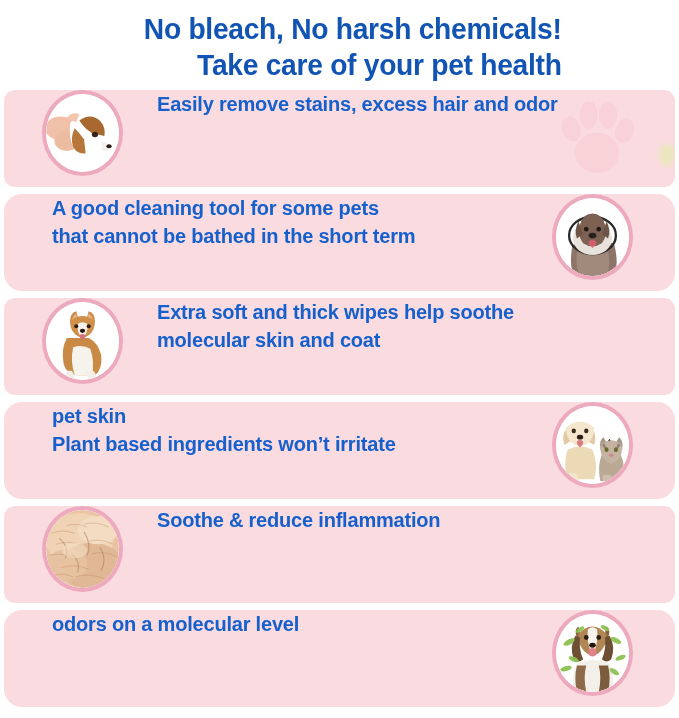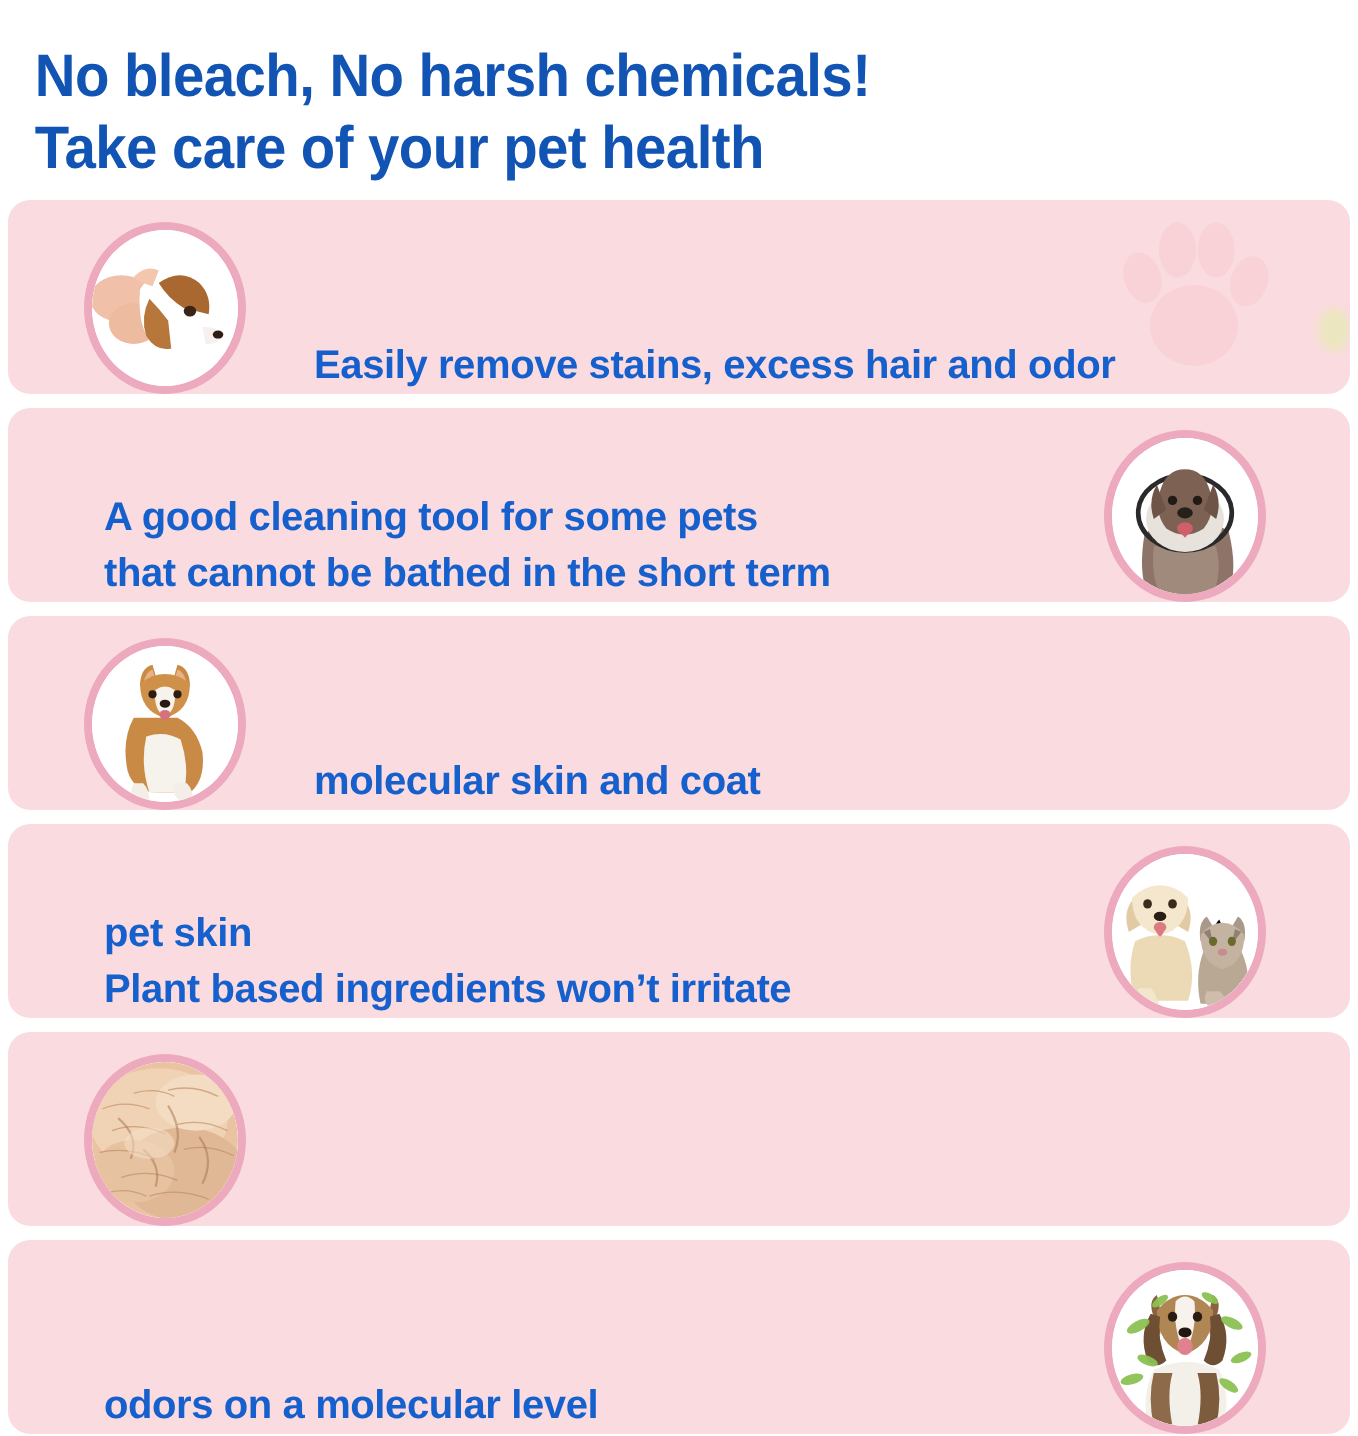--- a/index.html
+++ b/index.html
@@ -11,22 +11,22 @@
     width: 679px;
     height: 718px;
     font-family: "Liberation Sans", sans-serif;
     overflow: hidden;
     position: relative;
   }
 
   
   .header {
     width: 579px;
-    padding-top: 21px;
-    text-align: left;
+    padding-top: 11px;
+    text-align: right;
     background: #ffffff;
   }
   .header-line {
     color: #1254b4;
     font-family: "Liberation Sans", sans-serif;
     font-weight: bold;
     font-size: 30px;
     line-height: 36px;
     letter-spacing: -0.3px;
     white-space: nowrap;
@@ -40,25 +40,25 @@
     padding: 0 4px;
     margin-top: 7px;
   }
   .row {
     position: relative;
     height: 97px;
     background: #fadbe0;
     border-radius: 11px;
     margin-bottom: 7px;
     display: flex;
-    align-items: flex-end;
+    align-items: flex-start;
     overflow: hidden;
   }
   .row.img-left { flex-direction: row; }
-  .row.img-right { flex-direction: row-reverse; }
+  .row.img-right { flex-direction: row-reverse; border-radius: 18px; }
 
   
   .paw-watermark {
     position: absolute;
     right: 30px;
     top: 2px;
     width: 96px;
     height: 92px;
     opacity: 0.45;
     pointer-events: none;
@@ -199,20 +199,21 @@
             <path d="M44 28 Q50 24 56 28 Q58 40 50 46 Q42 40 44 28Z" fill="#f7f3ec"></path>
             <ellipse cx="42" cy="31" rx="2.6" ry="2.6" fill="#2c1c12"></ellipse>
             <ellipse cx="58" cy="31" rx="2.6" ry="2.6" fill="#2c1c12"></ellipse>
             <ellipse cx="50" cy="37" rx="3.4" ry="2.6" fill="#281a12"></ellipse>
             <path d="M46 42 Q50 48 54 42 Q52 47 50 48 Q48 47 46 42Z" fill="#d4737f"></path>
             <ellipse cx="50" cy="44" rx="3.5" ry="3" fill="#d4737f"></ellipse>
           </svg>
         </div>
       </div>
       <div class="row-text">
+        <span class="ln">Extra soft and thick wipes help soothe</span>
         <span class="ln">molecular skin and coat</span>
       </div>
     </div>
     <div class="row img-right">
       <div class="photo" aria-label="Golden retriever puppy sitting beside a tabby kitten">
         <div class="photo-art">
           <svg class="art" viewBox="0 0 100 100" preserveAspectRatio="xMidYMid slice">
             <rect width="100" height="100" fill="#ffffff"></rect>
             <path d="M18 56 Q12 74 18 94 L52 94 Q58 76 50 56 Q34 48 18 56Z" fill="#ecd9b6"></path>
             <path d="M16 30 Q10 38 14 50 L24 44Z" fill="#e2cba4"></path>
@@ -267,20 +268,23 @@
             <g stroke="#a5714c" stroke-width="1.4" fill="none" opacity="0.5">
               <path d="M20 36 Q34 48 28 62"></path>
               <path d="M52 28 Q62 44 56 58"></path>
               <path d="M72 48 Q82 62 74 78"></path>
               <path d="M36 56 Q48 66 44 80"></path>
             </g>
             <ellipse cx="40" cy="52" rx="16" ry="10" fill="#f5e0c9" opacity="0.55"></ellipse>
           </svg>
         </div>
       </div>
+      <div class="row-text">
+        <span class="ln">Soothe &amp; reduce inflammation</span>
+      </div>
     </div>
     <div class="row img-right">
       <div class="photo" aria-label="Happy beagle surrounded by floating green leaves">
         <div class="photo-art">
           <svg class="art" viewBox="0 0 100 100" preserveAspectRatio="xMidYMid slice">
             <rect width="100" height="100" fill="#ffffff"></rect>
             <path d="M30 64 Q22 80 26 100 L74 100 Q80 82 72 64 Q52 54 30 64Z" fill="#f3efe9"></path>
             <path d="M30 66 Q26 82 30 100 L42 100 Q38 80 42 66Z" fill="#8c6a4a"></path>
             <path d="M70 66 Q74 82 70 100 L58 100 Q62 80 58 66Z" fill="#7d5c3e"></path>
             <path d="M30 30 Q26 20 32 16 Q36 30 34 42Z" fill="#8a6240"></path>

